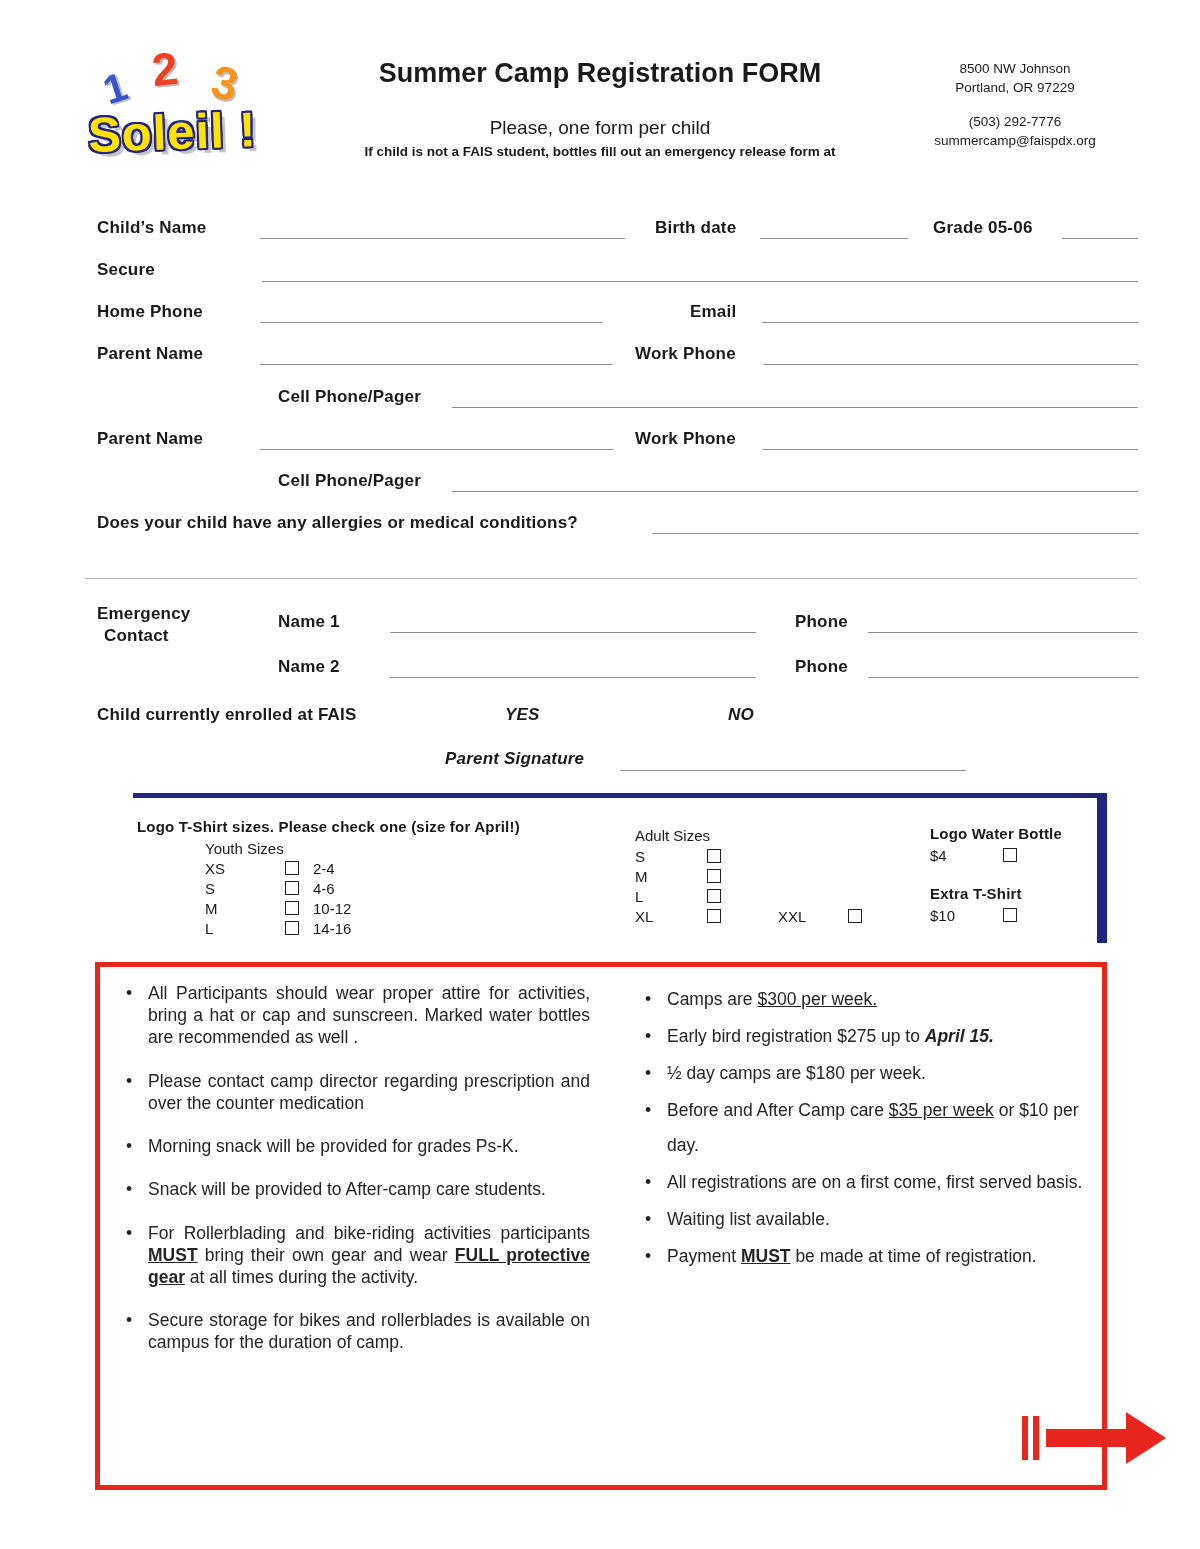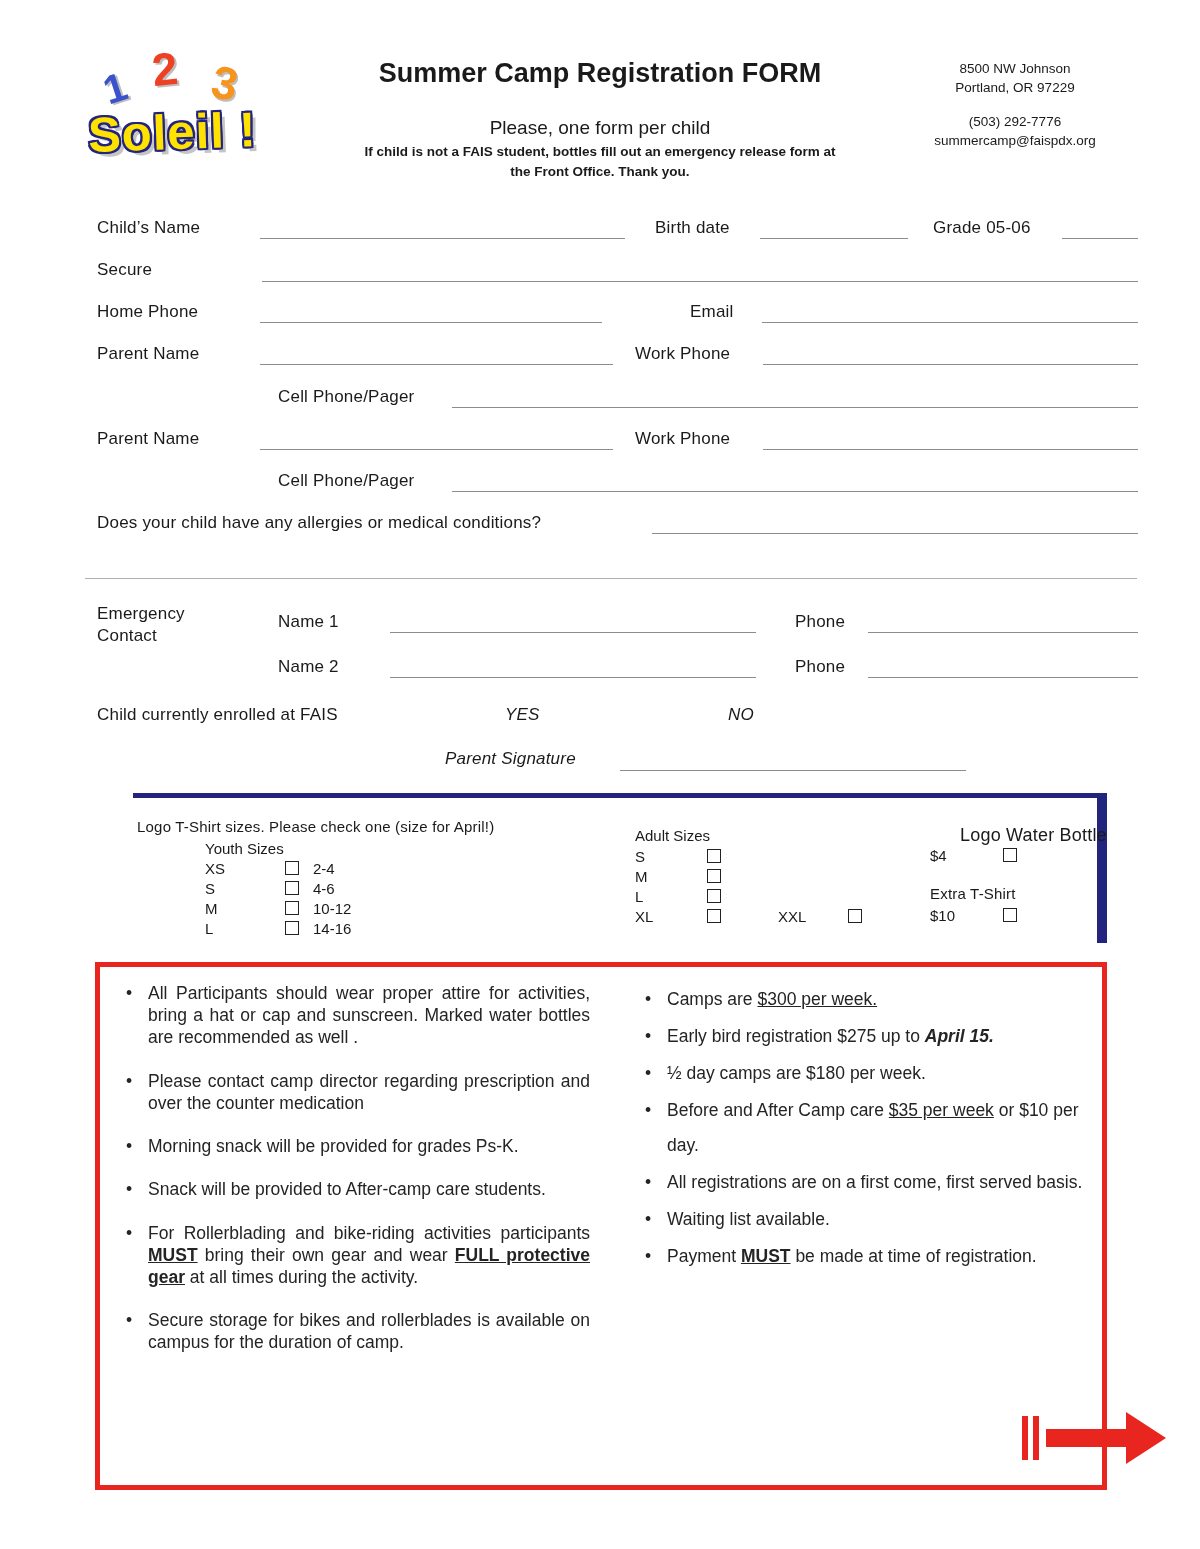--- a/index.html
+++ b/index.html
@@ -3,21 +3,21 @@
 <meta charset="utf-8">
 <style>
   :root{
     --ink:#1a1a1a; --line:#8c8c8c; --navy:#23247e; --red:#e8251f;
     --logo-blue:#3a53cc; --logo-red:#ee4023; --logo-orange:#f7941d; --logo-yellow:#ffe200;
   }
   *{margin:0;padding:0;box-sizing:border-box}
   body{background:#fff}
   .page{position:relative;width:1200px;height:1549px;background:#fff;overflow:hidden;
         font-family:"Liberation Sans",sans-serif;color:var(--ink)}
-  .lbl{position:absolute;font-weight:400;font-size:17px;white-space:nowrap;letter-spacing:.2px}
+  .lbl{position:absolute;font-weight:700;font-size:17px;white-space:nowrap;letter-spacing:.2px}
   .txt{position:absolute;font-size:15px;white-space:nowrap}
   .fline{position:absolute;height:0;border-bottom:1.4px solid var(--line)}
   .cb{position:absolute;width:14px;height:14px;border:1.6px solid #222;background:#fff}
   .italic{font-style:italic}
   .divider{position:absolute;left:85px;top:578px;width:1052px;border-bottom:1px solid #b0b0b0}
 
   
   .logo{position:absolute;left:88px;top:40px;width:210px;height:145px}
   .n{position:absolute;font-weight:700;text-shadow:2px 2px 0 rgba(70,70,70,.35)}
   .n1{left:16px;top:26px;font-size:40px;color:var(--logo-blue);transform:rotate(-18deg)}
@@ -69,21 +69,20 @@
     <span class="n n1">1</span>
     <span class="n n2">2</span>
     <span class="n n3">3</span>
     <div class="soleil">Soleil !</div>
   </div>
 
   <div class="title">Summer Camp Registration FORM</div>
   <div class="subtitle">Please, one form per child</div>
   <div class="note">
     <div>If child is not a FAIS student, bottles fill out an emergency release form at</div>
-    <div>the Front Office. Thank you.</div>
   </div>
   <div class="contact">
     <div>8500 NW Johnson</div>
     <div>Portland, OR 97229</div>
     <div class="group2">(503) 292-7776</div>
     <div>summercamp@faispdx.org</div>
   </div>
 
   <span class="lbl" style="left:97px;top:218px">Child’s Name</span>
   <div class="fline" style="left:260px;top:238px;width:365px"></div>
@@ -115,21 +114,21 @@
 
   <span class="lbl" style="left:278px;top:471px">Cell Phone/Pager</span>
   <div class="fline" style="left:452px;top:491px;width:686px"></div>
 
   <span class="lbl" style="left:97px;top:513px">Does your child have any allergies or medical conditions?</span>
   <div class="fline" style="left:652px;top:533px;width:486px"></div>
 
   <div class="divider"></div>
 
   <span class="lbl" style="left:97px;top:604px">Emergency</span>
-  <span class="lbl" style="left:97px;top:626px">Contact</span>
+  <span class="lbl" style="left:104px;top:626px">Contact</span>
 
   <span class="lbl" style="left:278px;top:612px">Name 1</span>
   <div class="fline" style="left:390px;top:632px;width:366px"></div>
   <span class="lbl" style="left:795px;top:612px">Phone</span>
   <div class="fline" style="left:868px;top:632px;width:270px"></div>
 
   <span class="lbl" style="left:278px;top:657px">Name 2</span>
   <div class="fline" style="left:390px;top:677px;width:366px"></div>
   <span class="lbl" style="left:795px;top:657px">Phone</span>
   <div class="fline" style="left:868px;top:677px;width:270px"></div>
@@ -168,21 +167,21 @@
   <span class="cb" style="left:707px;top:849px"></span>
   <span class="txt" style="left:635px;top:868px">M</span>
   <span class="cb" style="left:707px;top:869px"></span>
   <span class="txt" style="left:635px;top:888px">L</span>
   <span class="cb" style="left:707px;top:889px"></span>
   <span class="txt" style="left:635px;top:908px">XL</span>
   <span class="cb" style="left:707px;top:909px"></span>
   <span class="txt" style="left:778px;top:908px">XXL</span>
   <span class="cb" style="left:848px;top:909px"></span>
 
-  <span class="lbl" style="left:960px;top:825px;font-size:18px">Logo Water Bottle</span>
+  <span class="lbl" style="left:930px;top:825px;font-size:15px">Logo Water Bottle</span>
   <span class="txt" style="left:930px;top:847px">$4</span>
   <span class="cb" style="left:1003px;top:848px"></span>
 
   <span class="lbl" style="left:930px;top:885px;font-size:15px">Extra T-Shirt</span>
   <span class="txt" style="left:930px;top:907px">$10</span>
   <span class="cb" style="left:1003px;top:908px"></span>
 
   <div class="notes-box"></div>
   <ul class="bullets notes-left">
       <li><span>All Participants should wear proper attire for activities, bring a hat or cap and sunscreen. Marked water bottles are recommended as well .</span></li>

